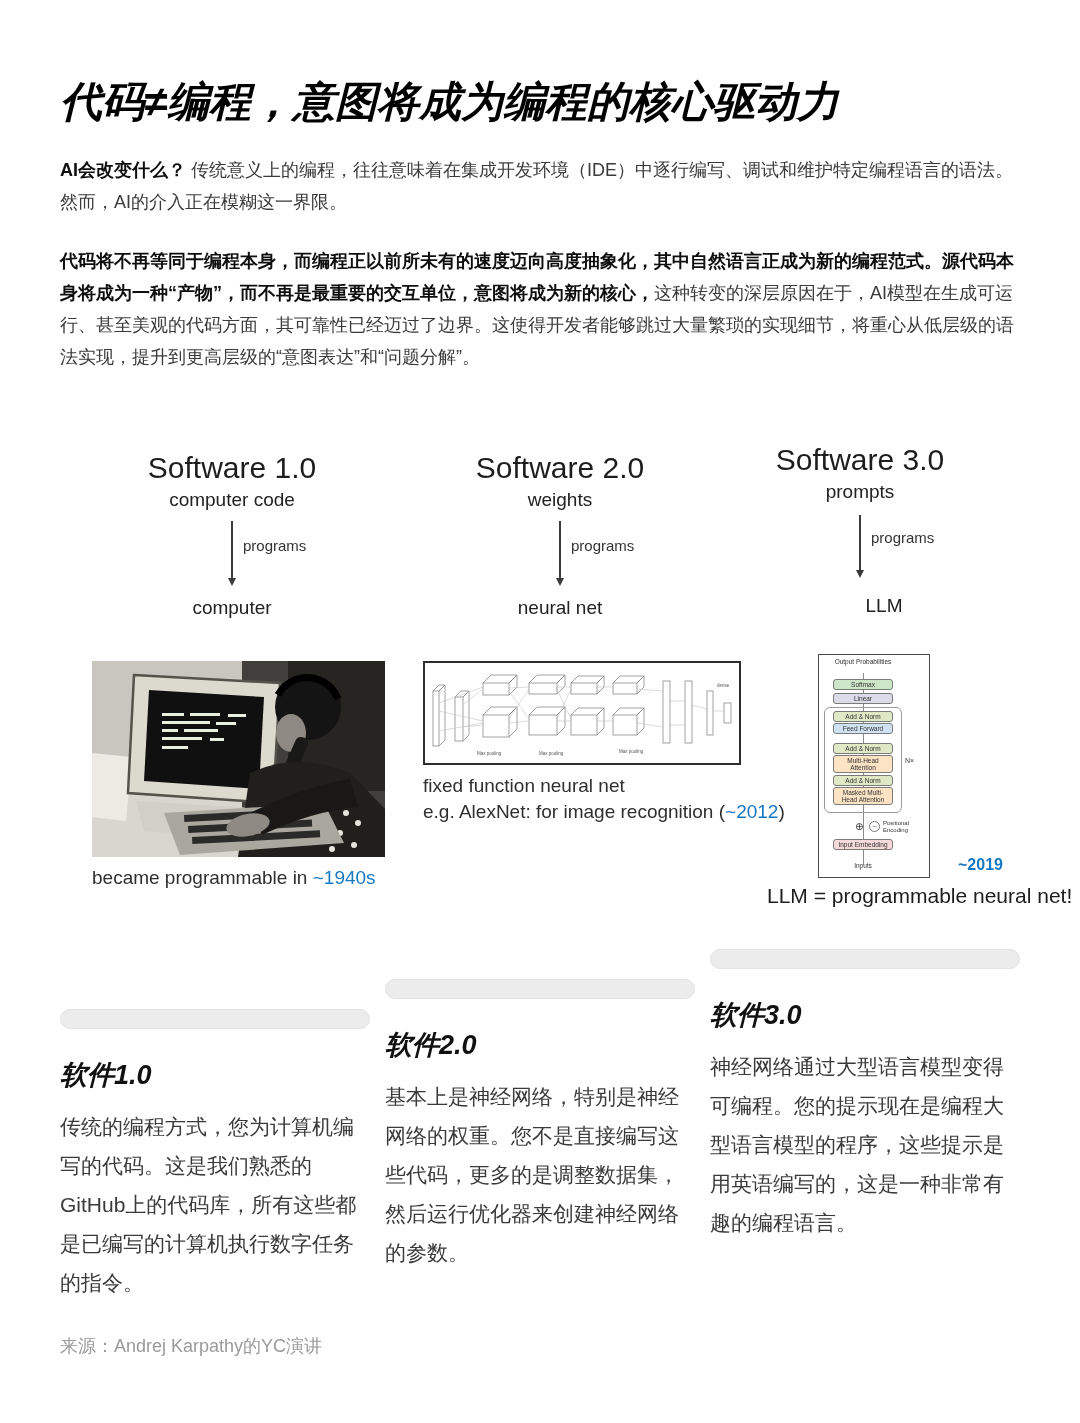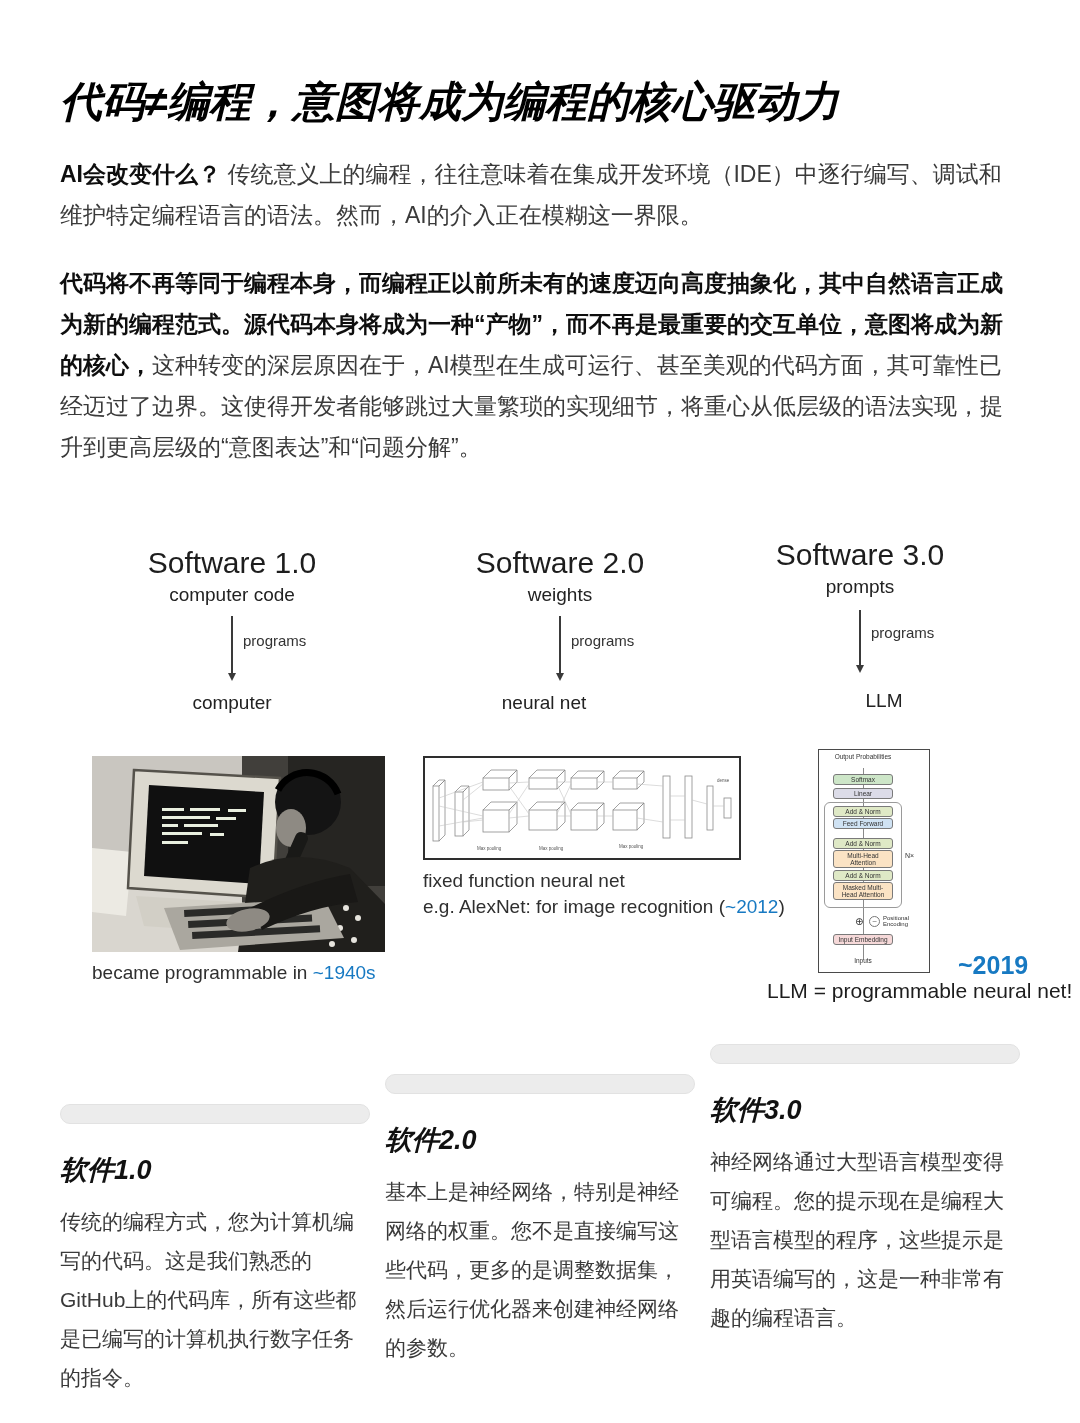--- a/index.html
+++ b/index.html
@@ -9,40 +9,40 @@
     font-family:"Liberation Sans","DejaVu Sans",sans-serif;
     color:#1f1f1f;
   }
   .page { position:relative; width:1080px; height:1404px; padding:74px 60px 0 60px; }
 
   
   .headline {
     font-size:42px; font-weight:800; font-style:italic; color:#000;
     letter-spacing:0; margin-bottom:24px; white-space:nowrap;
   }
-  .para { font-size:23px; line-height:1.78; color:#3a3a3a; }
+  .para { font-size:18px; line-height:1.78; color:#3a3a3a; }
   .para.intro { margin-bottom:27px; }
   .lead-bold { font-weight:bold; color:#0e0e0e; }
 
   
   .figure { position:relative; height:505px; margin-top:56px; }
   .figure .abs { position:absolute; }
   .fcol-title { font-size:30px; color:#1d1d1d; transform:translateX(-50%); white-space:nowrap; }
   .fcol-sub   { font-size:19px; color:#222; transform:translateX(-50%); white-space:nowrap; }
   .fcol-out   { font-size:19px; color:#222; transform:translateX(-50%); white-space:nowrap; }
   .varrow { width:2px; background:#3a3a3a; }
   .varrow:after { content:""; position:absolute; bottom:-7px; left:-3.5px;
     border:4.5px solid transparent; border-top:8px solid #3a3a3a; }
   .arrow-label { font-size:15px; color:#333; white-space:nowrap; }
 
   .photo-frame { width:293px; height:196px; overflow:hidden; }
   .caption { font-size:19px; color:#2f2f2f; white-space:nowrap; }
   .caption .yr { color:#1779c2; font-weight:normal; }
   .alexnet-frame { width:318px; height:104px; }
-  .year-big { font-size:25px; font-weight:bold; color:#1779c2; }
+  .year-big { font-size:16px; font-weight:bold; color:#1779c2; }
   .tagline { font-size:21px; color:#1d1d1d; text-align:left; white-space:nowrap; }
 
   
   .tf { position:absolute; left:758px; top:225px; width:112px; height:224px;
         background:#fff; border:1.5px solid #4a4a4a; font-size:6.5px; color:#333; }
   .tf .tline { position:absolute; left:43.5px; width:1px; background:#8a8a8a; }
   .tfb { position:absolute; left:14px; width:60px; border:1px solid #7a7a7a;
          border-radius:3px; text-align:center; padding:1px 2px; line-height:1.1; }
   .tf-text { position:absolute; text-align:center; line-height:1.15; color:#333; }
   .tf-group { position:absolute; left:5px; top:52px; width:78px; height:106px;
@@ -82,21 +82,21 @@
     <div class="abs fcol-title" style="left:172px; top:22px;">Software 1.0</div>
     <div class="abs fcol-sub" style="left:172px; top:60px;">computer code</div>
     <div class="abs varrow" style="left:171px; top:92px; height:62px;"></div>
     <div class="abs arrow-label" style="left:183px; top:108px;">programs</div>
     <div class="abs fcol-out" style="left:172px; top:168px;">computer</div>
 
     <div class="abs fcol-title" style="left:500px; top:22px;">Software 2.0</div>
     <div class="abs fcol-sub" style="left:500px; top:60px;">weights</div>
     <div class="abs varrow" style="left:499px; top:92px; height:62px;"></div>
     <div class="abs arrow-label" style="left:511px; top:108px;">programs</div>
-    <div class="abs fcol-out" style="left:484px; top:168px;text-align:center;">neural net</div>
+    <div class="abs fcol-out" style="left:500px; top:168px;text-align:center;">neural net</div>
 
     <div class="abs fcol-title" style="left:800px; top:14px;">Software 3.0</div>
     <div class="abs fcol-sub" style="left:800px; top:52px;">prompts</div>
     <div class="abs varrow" style="left:799px; top:86px; height:60px;"></div>
     <div class="abs arrow-label" style="left:811px; top:100px;">programs</div>
     <div class="abs fcol-out" style="left:824px; top:160px;margin-top:6px;">LLM</div>
 
     <div class="abs photo-frame" style="left:32px; top:232px;">
       <svg viewBox="0 0 293 196" width="293" height="196">
         <rect width="293" height="196" fill="#c9c6c0"></rect>

